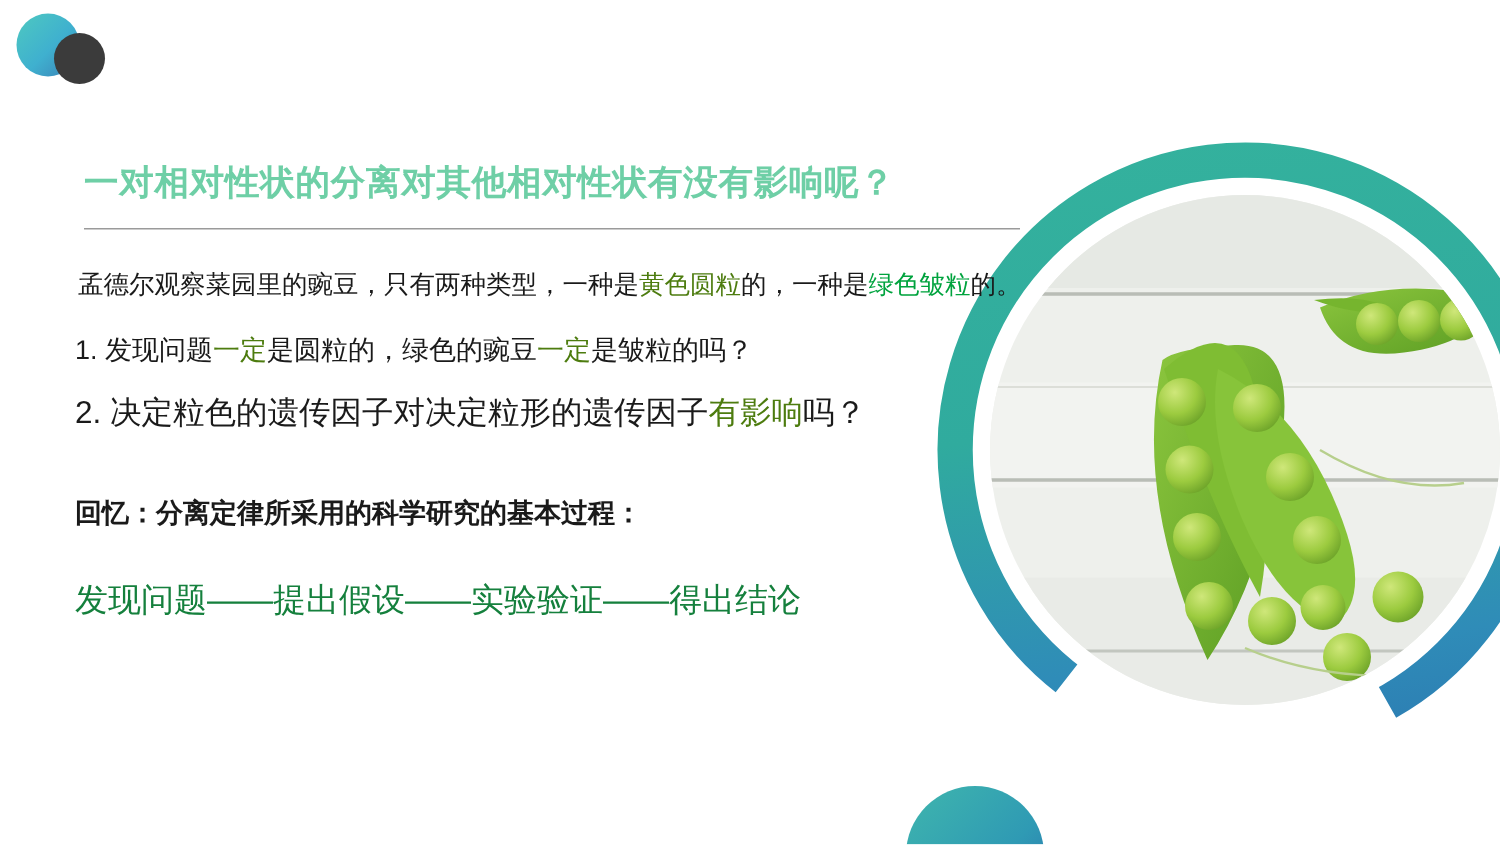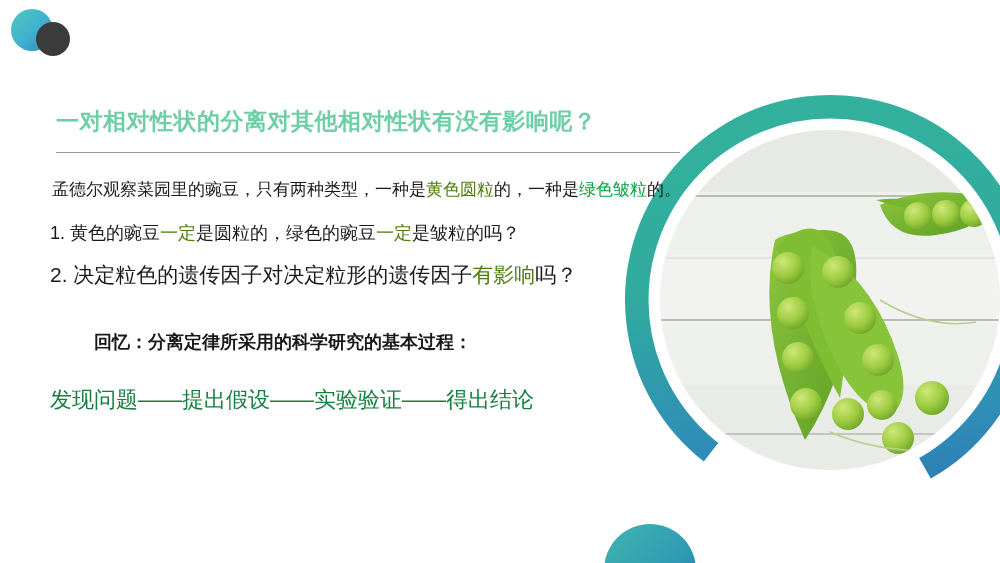--- a/index.html
+++ b/index.html
@@ -99,21 +99,20 @@
     white-space: nowrap;
   }
   .recall {
     position: absolute;
     left: 50px;
     top: 330px;
     font-size: 18px;
     font-weight: bold;
     color: #1a1a1a;
     white-space: nowrap;
-    margin-left: 44px;
   }
   .process {
     position: absolute;
     left: 50px;
     top: 385px;
     font-size: 22px;
     color: #15803d;
     white-space: nowrap;
   }
 
@@ -216,21 +215,21 @@
   </div>
 
   <div class="title">一对相对性状的分离对其他相对性状有没有影响呢？</div>
   <div class="title-rule"></div>
 
   <div class="intro">
     <span class="inline">孟德尔观察菜园里的豌豆，只有两种类型，一种是</span><span class="inline hl-red">黄色圆粒</span><span class="inline">的，一种是</span><span class="inline hl-green">绿色皱粒</span><span class="inline">的。</span>
   </div>
 
   <div class="q1">
-    <span class="inline">1.</span><span class="inline"> 黄色的豌豆</span><span class="inline hl-red">一定</span><span class="inline">是圆粒的，绿色的豌豆</span><span class="inline hl-red">一定</span><span class="inline">是皱粒的吗？</span>
+    <span class="inline">1.</span><span class="inline"> 发现问题</span><span class="inline hl-red">一定</span><span class="inline">是圆粒的，绿色的豌豆</span><span class="inline hl-red">一定</span><span class="inline">是皱粒的吗？</span>
   </div>
 
   <div class="q2">
     <span class="inline">2.</span><span class="inline"> 决定粒色的遗传因子对决定粒形的遗传因子</span><span class="inline hl-red">有影响</span><span class="inline">吗？</span>
   </div>
 
   <div class="recall">回忆：分离定律所采用的科学研究的基本过程：</div>
 
   <div class="process">发现问题——提出假设——实验验证——得出结论</div>
 

